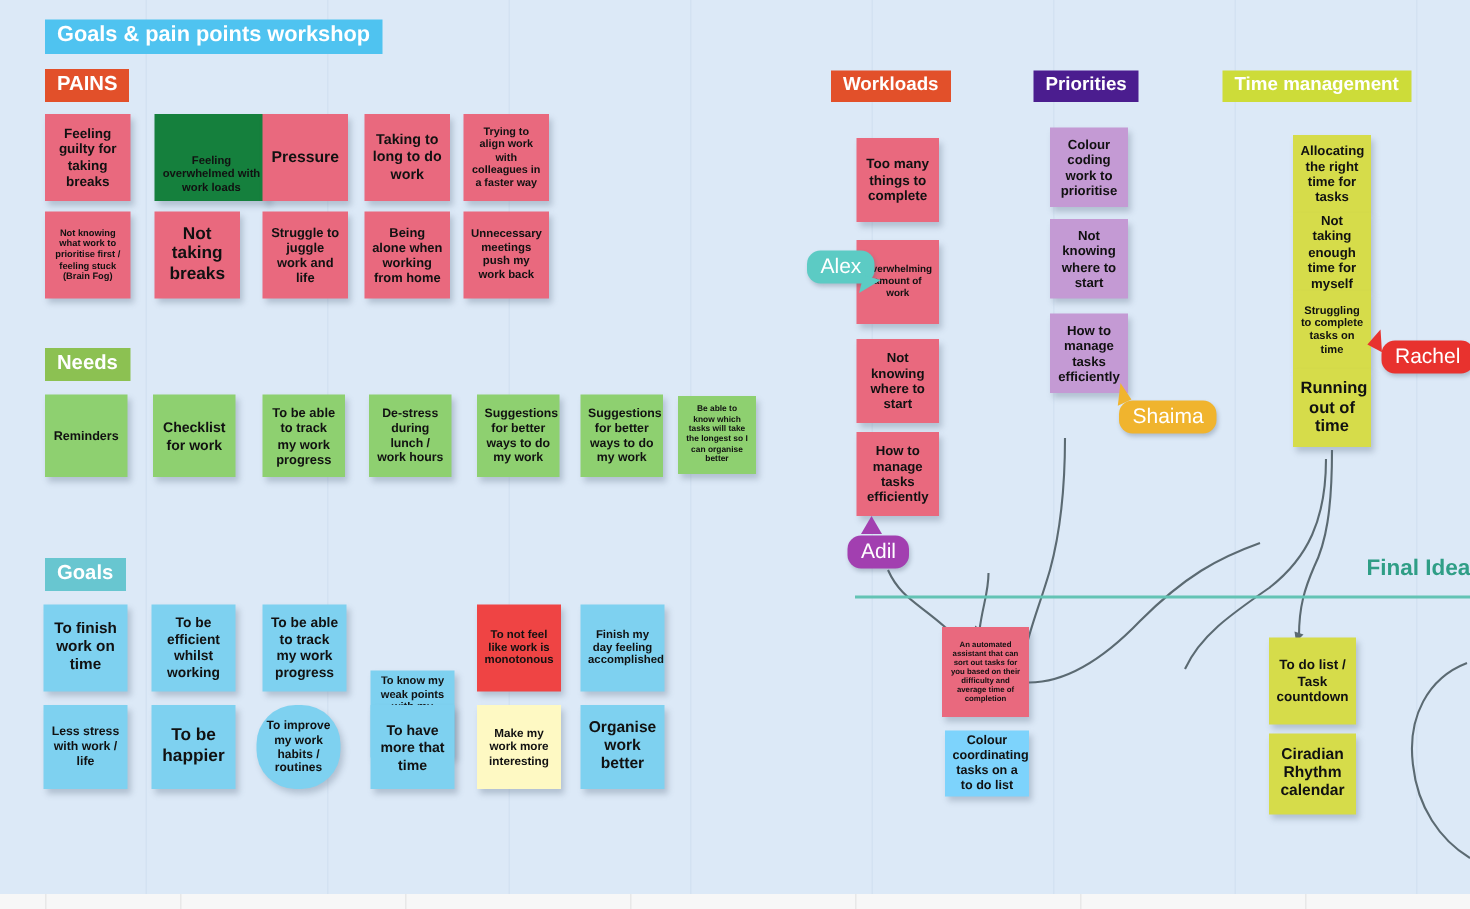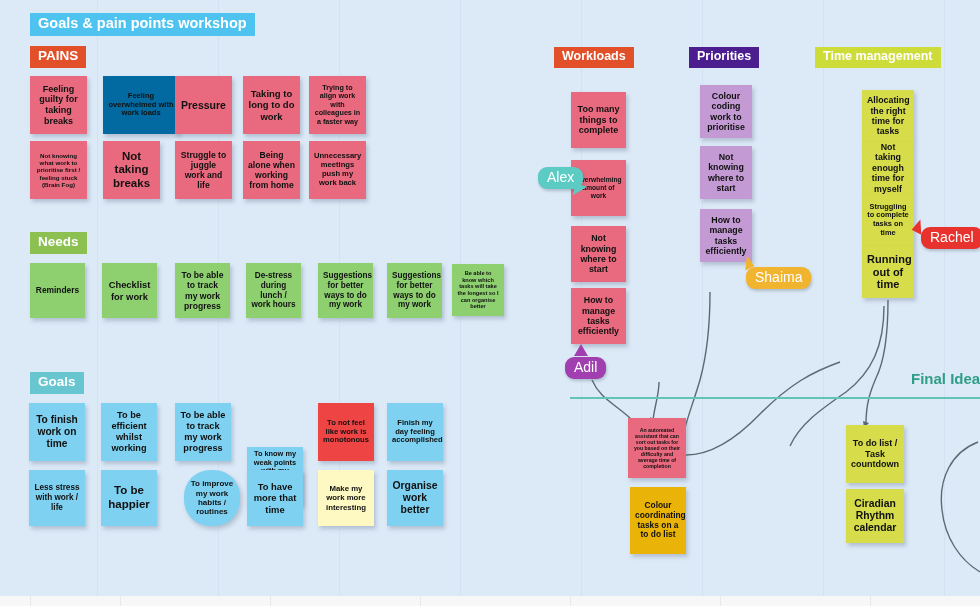--- a/index.html
+++ b/index.html
@@ -100,21 +100,21 @@
 
   <div class="divline" style="left:570px;top:397px;width:410px;"></div>
 
   <div class="chip title" style="left:30px;top:13px;background:#4fc3f0;">Goals &amp; pain points workshop</div>
 
   <div class="chip sec" style="left:30px;top:46px;background:#e2502a;">PAINS</div>
 
   <div class="note" style="left:30px;top:76px;width:57px;height:58px;background:#e9697e;font-size:9px;">
       <span>Feeling guilty for taking breaks</span>
     </div>
-  <div class="note" style="left:103px;top:76px;width:76px;height:58px;background:#0369a1;font-size:7.5px;">
+  <div class="note" style="left:103px;top:76px;width:76px;height:58px;background:#15803d;font-size:7.5px;align-items:flex-end;">
       <span>Feeling overwhelmed with work loads</span>
     </div>
   <div class="note" style="left:175px;top:76px;width:57px;height:58px;background:#e9697e;font-size:10.5px;">
       <span>Pressure</span>
     </div>
   <div class="note" style="left:243px;top:76px;width:57px;height:58px;background:#e9697e;font-size:9.5px;">
       <span>Taking to long to do work</span>
     </div>
   <div class="note" style="left:309px;top:76px;width:57px;height:58px;background:#e9697e;font-size:7.2px;">
       <span>Trying to align work with colleagues in a faster way</span>
@@ -180,21 +180,21 @@
   <div class="note" style="left:387px;top:403px;width:56px;height:58px;background:#7ed1f0;font-size:7.6px;">
       <span>Finish my day feeling accomplished</span>
     </div>
 
   <div class="note" style="left:29px;top:470px;width:56px;height:56px;background:#7ed1f0;font-size:8.2px;">
       <span>Less stress with work / life</span>
     </div>
   <div class="note" style="left:101px;top:470px;width:56px;height:56px;background:#7ed1f0;font-size:11.5px;">
       <span>To be happier</span>
     </div>
-  <div class="note" style="left:184px;top:470px;width:56px;height:56px;background:#7ed1f0;font-size:8px;border-radius:26px;">
+  <div class="note" style="left:171px;top:470px;width:56px;height:56px;background:#7ed1f0;font-size:8px;border-radius:26px;">
       <span>To improve my work habits / routines</span>
     </div>
   <div class="note" style="left:247px;top:470px;width:56px;height:56px;background:#7ed1f0;font-size:9.4px;">
       <span>To have more that time</span>
     </div>
   <div class="note" style="left:318px;top:470px;width:56px;height:56px;background:#fef9c3;font-size:7.8px;">
       <span>Make my work more interesting</span>
     </div>
   <div class="note" style="left:387px;top:470px;width:56px;height:56px;background:#7ed1f0;font-size:10.4px;">
       <span>Organise work better</span>
@@ -240,21 +240,21 @@
     </div>
   <div class="note" style="left:862px;top:246px;width:52px;height:52px;background:#d6dc4a;font-size:11px;">
       <span>Running out of time</span>
     </div>
 
   <div class="final" style="left:911px;top:370px;">Final Ideas</div>
 
   <div class="note" style="left:628px;top:418px;width:58px;height:60px;background:#e9697e;font-size:5.2px;">
       <span>An automated assistant that can sort out tasks for you based on their difficulty and average time of completion</span>
     </div>
-  <div class="note" style="left:630px;top:487px;width:56px;height:67px;background:#eab308;font-size:8.4px;">
+  <div class="note" style="left:630px;top:487px;width:56px;height:44px;background:#7dd3fc;font-size:8.4px;">
       <span>Colour coordinating tasks on a to do list</span>
     </div>
   <div class="note" style="left:846px;top:425px;width:58px;height:58px;background:#d6dc4a;font-size:9px;">
       <span>To do list / Task countdown</span>
     </div>
   <div class="note" style="left:846px;top:489px;width:58px;height:54px;background:#d6dc4a;font-size:10.4px;">
       <span>Ciradian Rhythm calendar</span>
     </div>
 
   <div class="cursor" style="left:538px;top:167px;background:#5ccbc4;">Alex</div>

